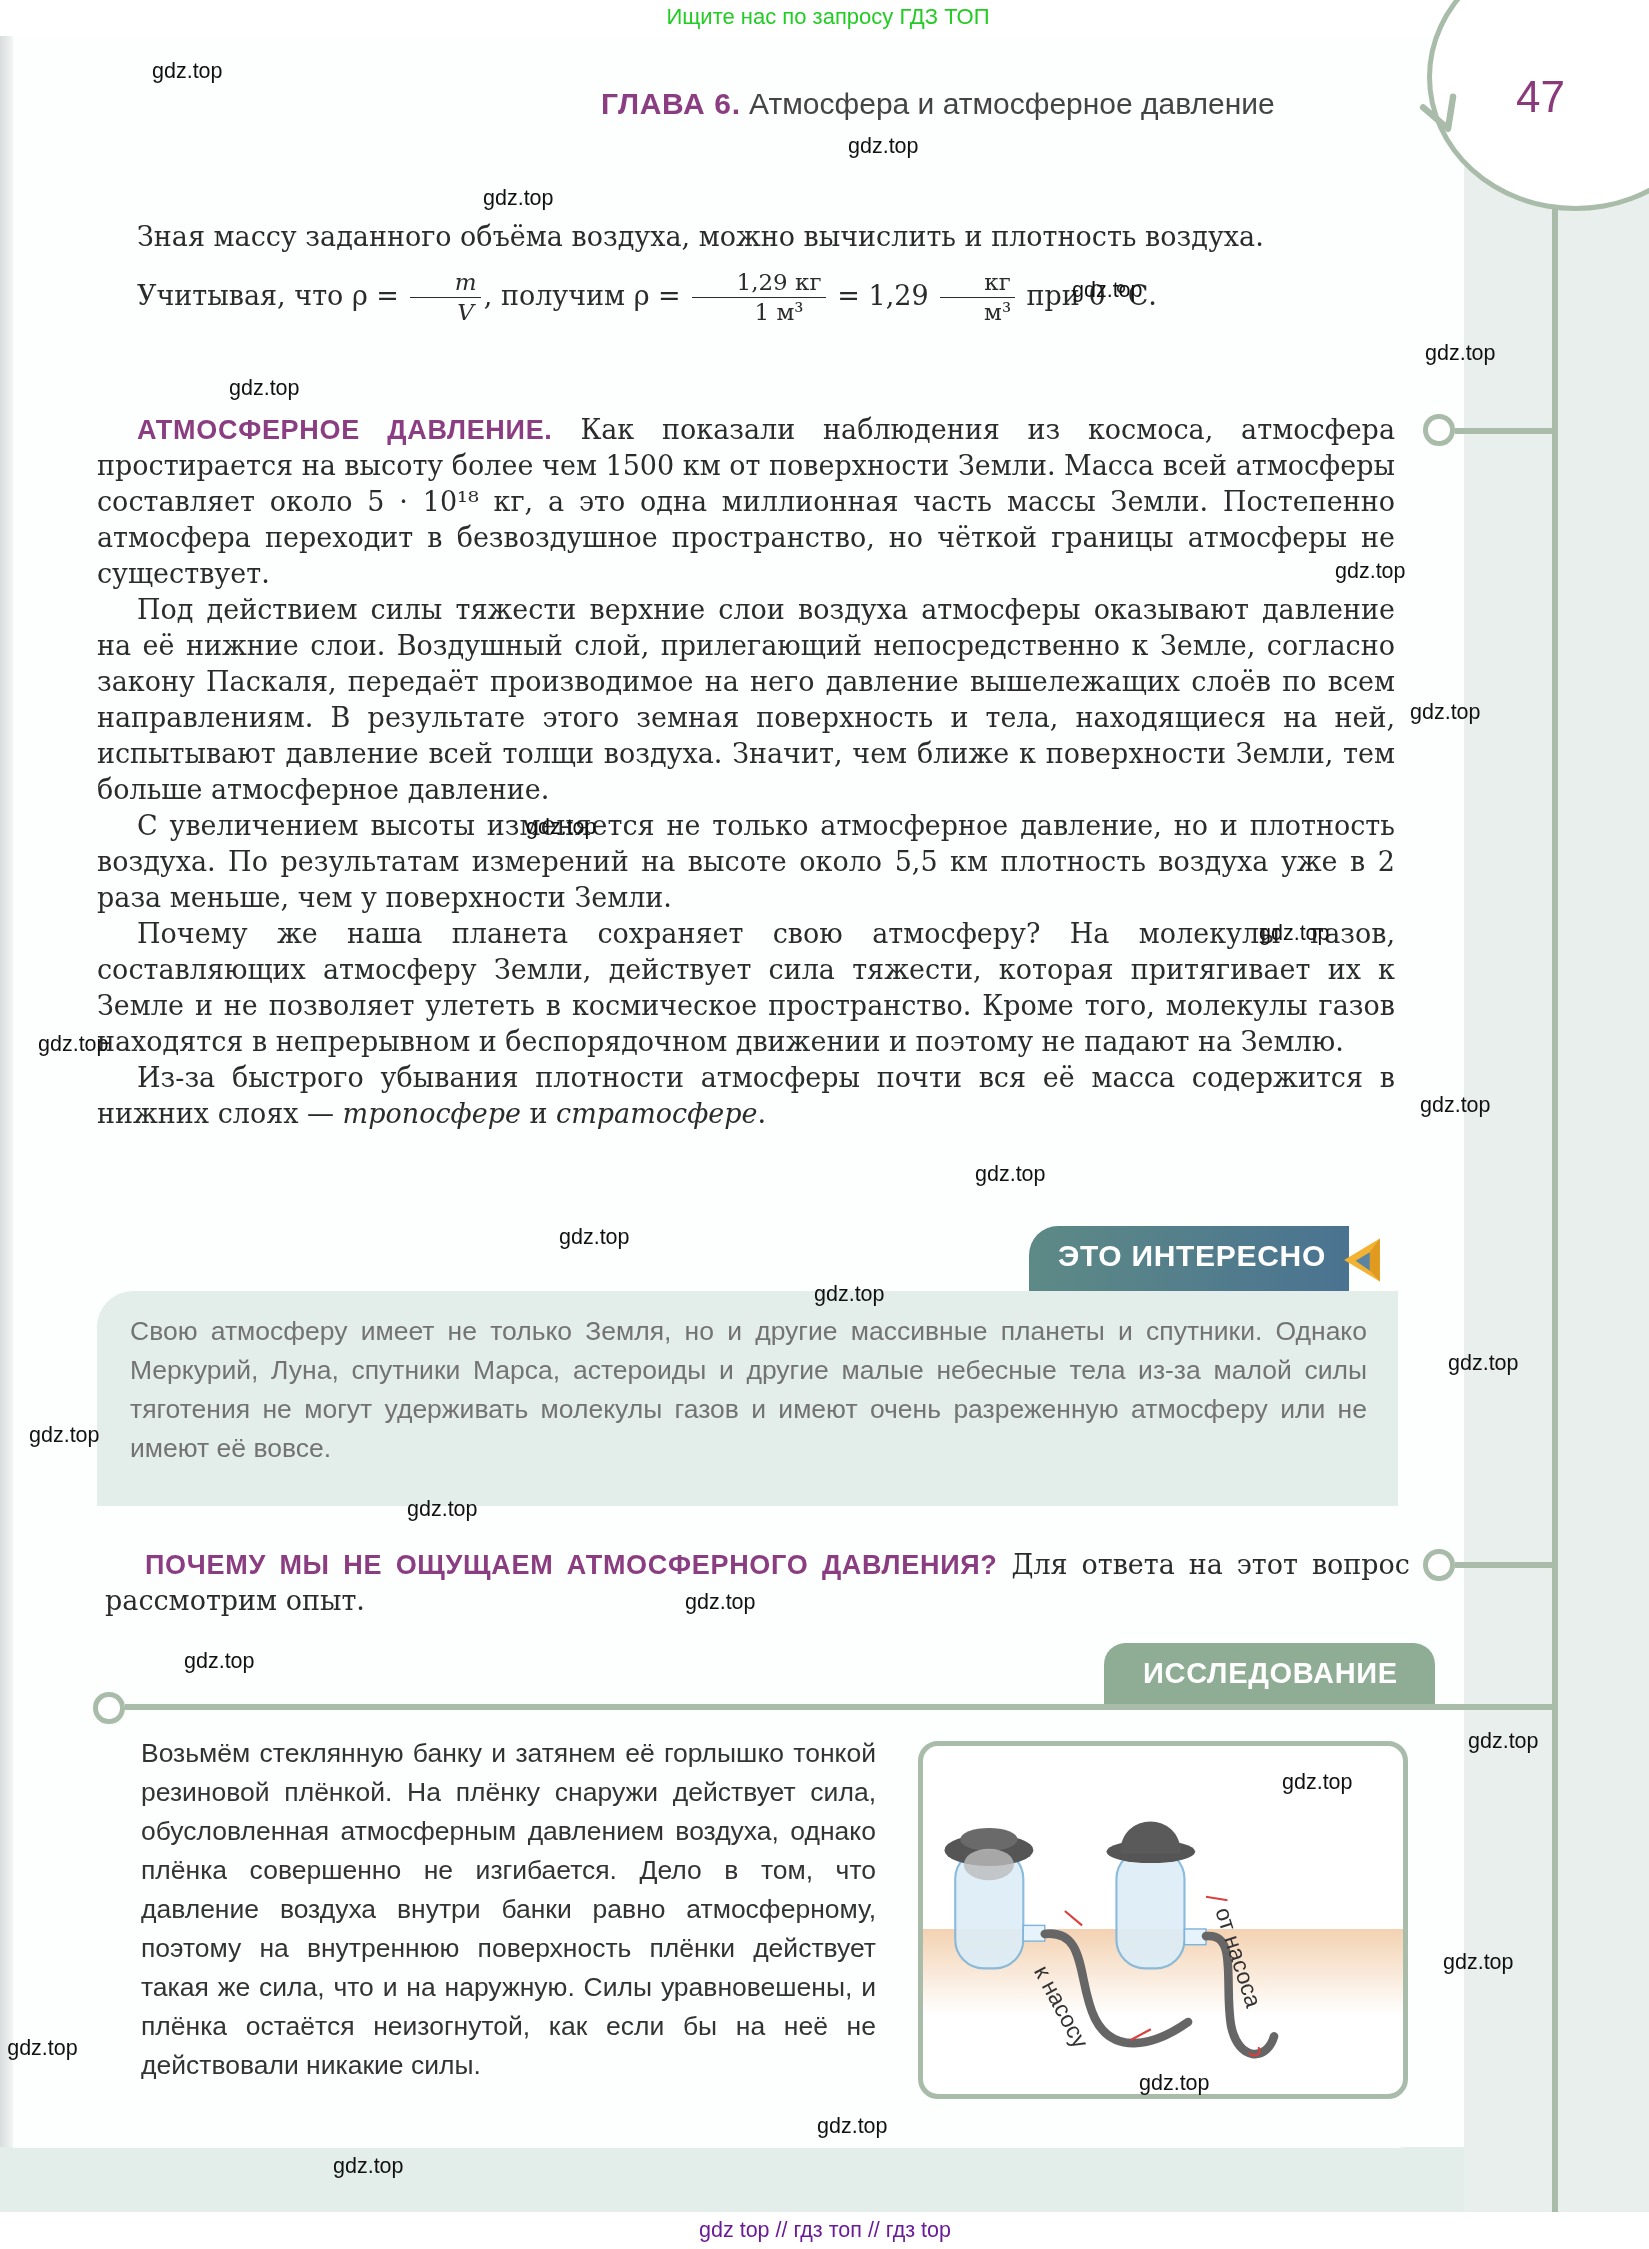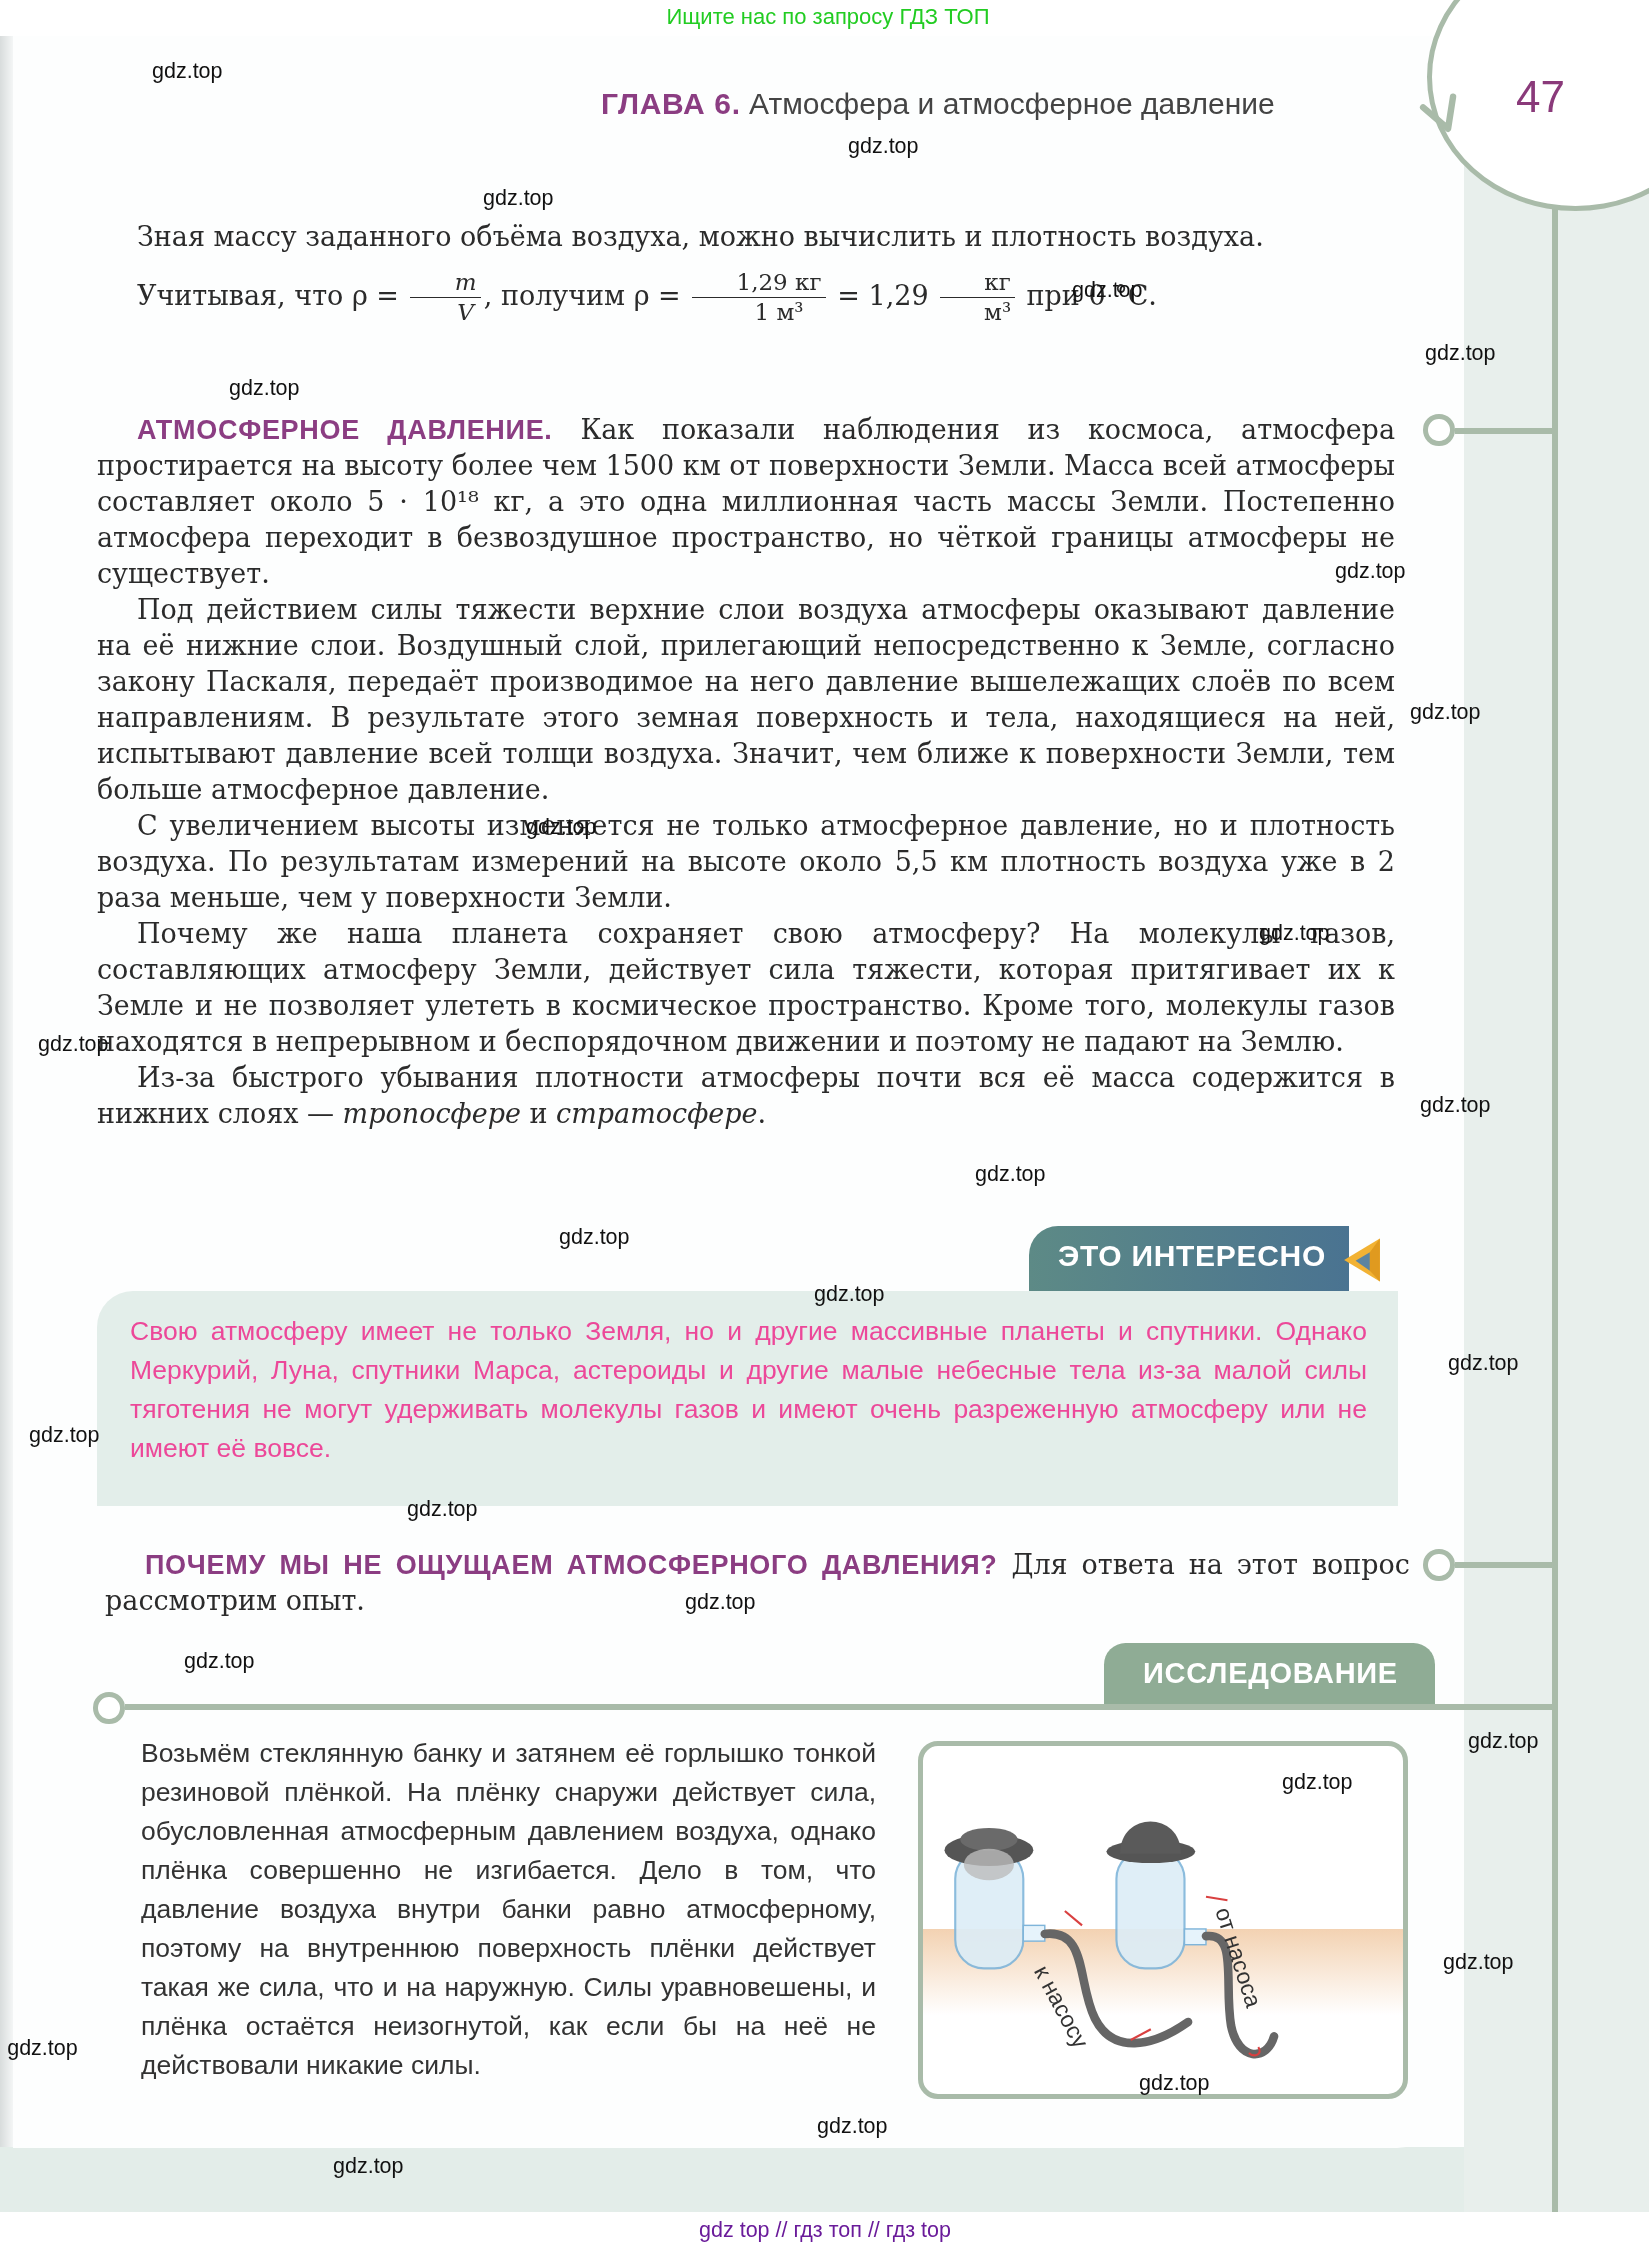--- a/index.html
+++ b/index.html
@@ -21,21 +21,21 @@
   .section-title { color:#8b3d82; font-family:"Liberation Sans", sans-serif; font-weight:bold; font-size:27px; letter-spacing:0.7px; }
   .frac { display:inline-block; vertical-align:middle; text-align:center; line-height:29px; margin:0 2.9px; }
   .frac .num { display:block; border-bottom:1.4px solid #2b2b2b; padding:0 4.3px; font-size:23px; }
   .frac .den { display:block; font-size:23px; }
   .wm { position:absolute; font-family:"Liberation Sans", sans-serif; font-size:21.5px; color:#111; }
   .node { position:absolute; width:21.5px; height:21.5px; border-radius:50%; border:5.7px solid #a9bba9; background:#fff; }
   .hline { position:absolute; height:5.7px; background:#a9bba9; }
   .tab-interesting { position:absolute; left:1029px; top:1226px; width:320px; height:65px; background:linear-gradient(90deg,#5d8a86,#4a7391); border-top-left-radius:29px; }
   .tab-interesting span { position:absolute; left:29px; top:13px; font-family:"Liberation Sans", sans-serif; font-weight:bold; font-size:30px; color:#fff; letter-spacing:0.7px; }
   .interest-box { position:absolute; left:97px; top:1291px; width:1301px; height:215px; background:#e3eeea; border-top-left-radius:36px; }
-  .interest-text { position:absolute; left:130px; top:1312px; width:1237px; font-family:"Liberation Sans", sans-serif; font-size:26.5px; line-height:39px; text-align:justify; color:#ec4899; }
+  .interest-text { position:absolute; left:130px; top:1312px; width:1237px; font-family:"Liberation Sans", sans-serif; font-size:26.5px; line-height:39px; text-align:justify; color:#737373; }
   .tab-research { position:absolute; left:1104px; top:1643px; width:331px; height:61px; background:#8fac95; border-top-left-radius:21.5px; border-top-right-radius:21.5px; }
   .tab-research span { position:absolute; left:39px; top:14.3px; font-family:"Liberation Sans", sans-serif; font-weight:bold; font-size:29px; color:#fff; letter-spacing:0.7px; }
   .research-text { position:absolute; left:141px; top:1734px; width:735px; font-family:"Liberation Sans", sans-serif; font-size:26.5px; line-height:39px; text-align:justify; color:#333; }
   .figure { position:absolute; left:918px; top:1741px; width:480px; height:348px; background:#fff; border:5px solid #a9bba9; border-radius:20px; overflow:hidden; }
   .footer { position:absolute; left:0; top:2212px; width:1650px; height:38px; text-align:center; font-family:"Liberation Sans", sans-serif; font-size:21.5px; line-height:36px; color:#6a1b9a; }
 </style>
 </head>
 <body>
 
 <div class="top-banner">Ищите нас по запросу ГДЗ ТОП</div>

